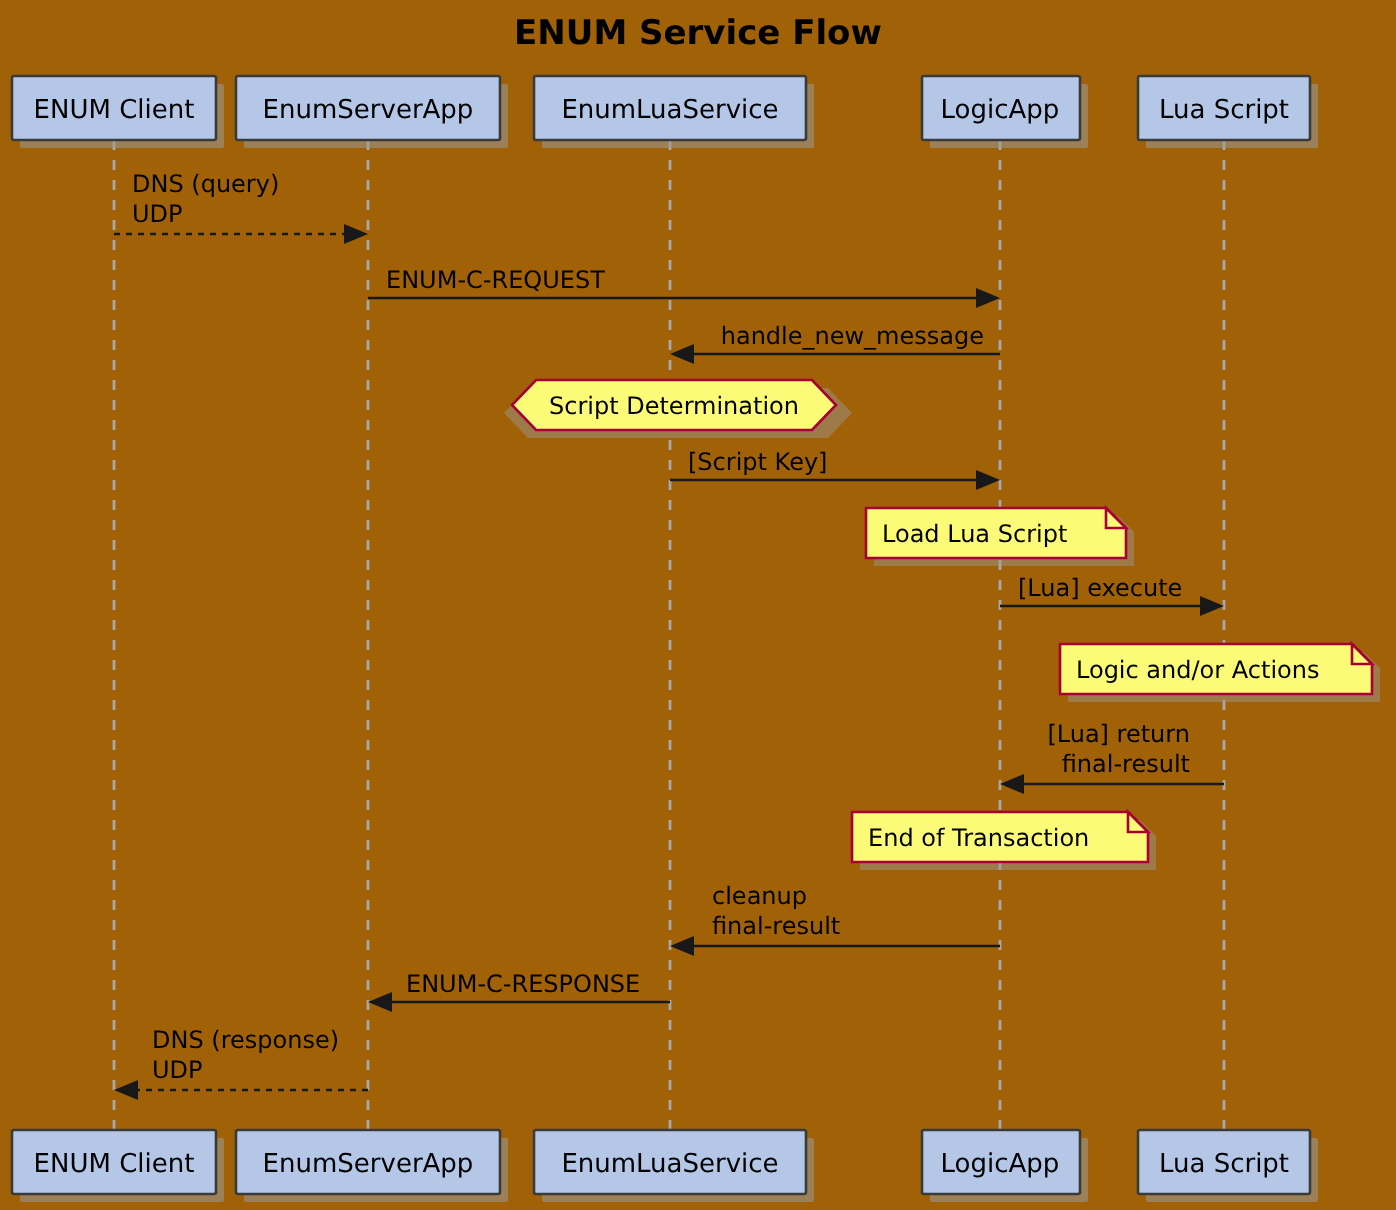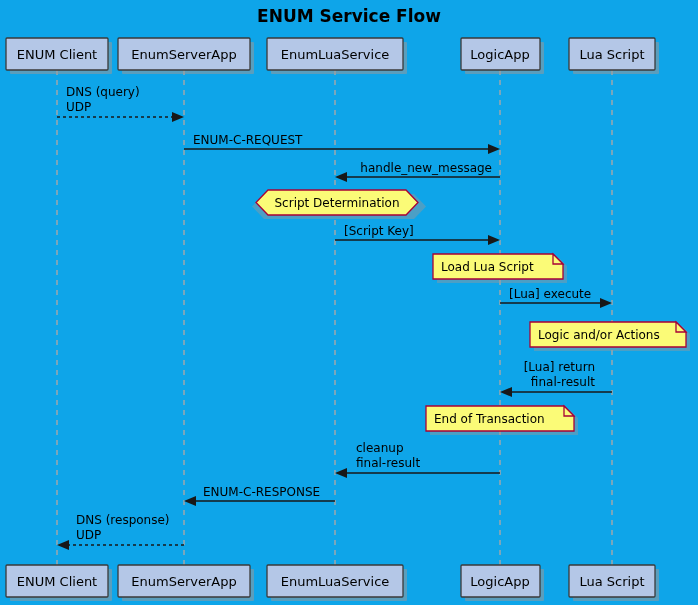--- a/index.html
+++ b/index.html
@@ -7,21 +7,21 @@
     padding: 0;
     background: #ffffff;
   }
   body {
     font-family: "DejaVu Sans", sans-serif;
   }
   #diagram {
     position: relative;
     width: 698px;
     height: 605px;
-    background: #0ea5e9;
+    background: #a16207;
     overflow: hidden;
   }
   #svg-layer {
     position: absolute;
     left: 0;
     top: 0;
     width: 698px;
     height: 605px;
   }
   .title-text {

